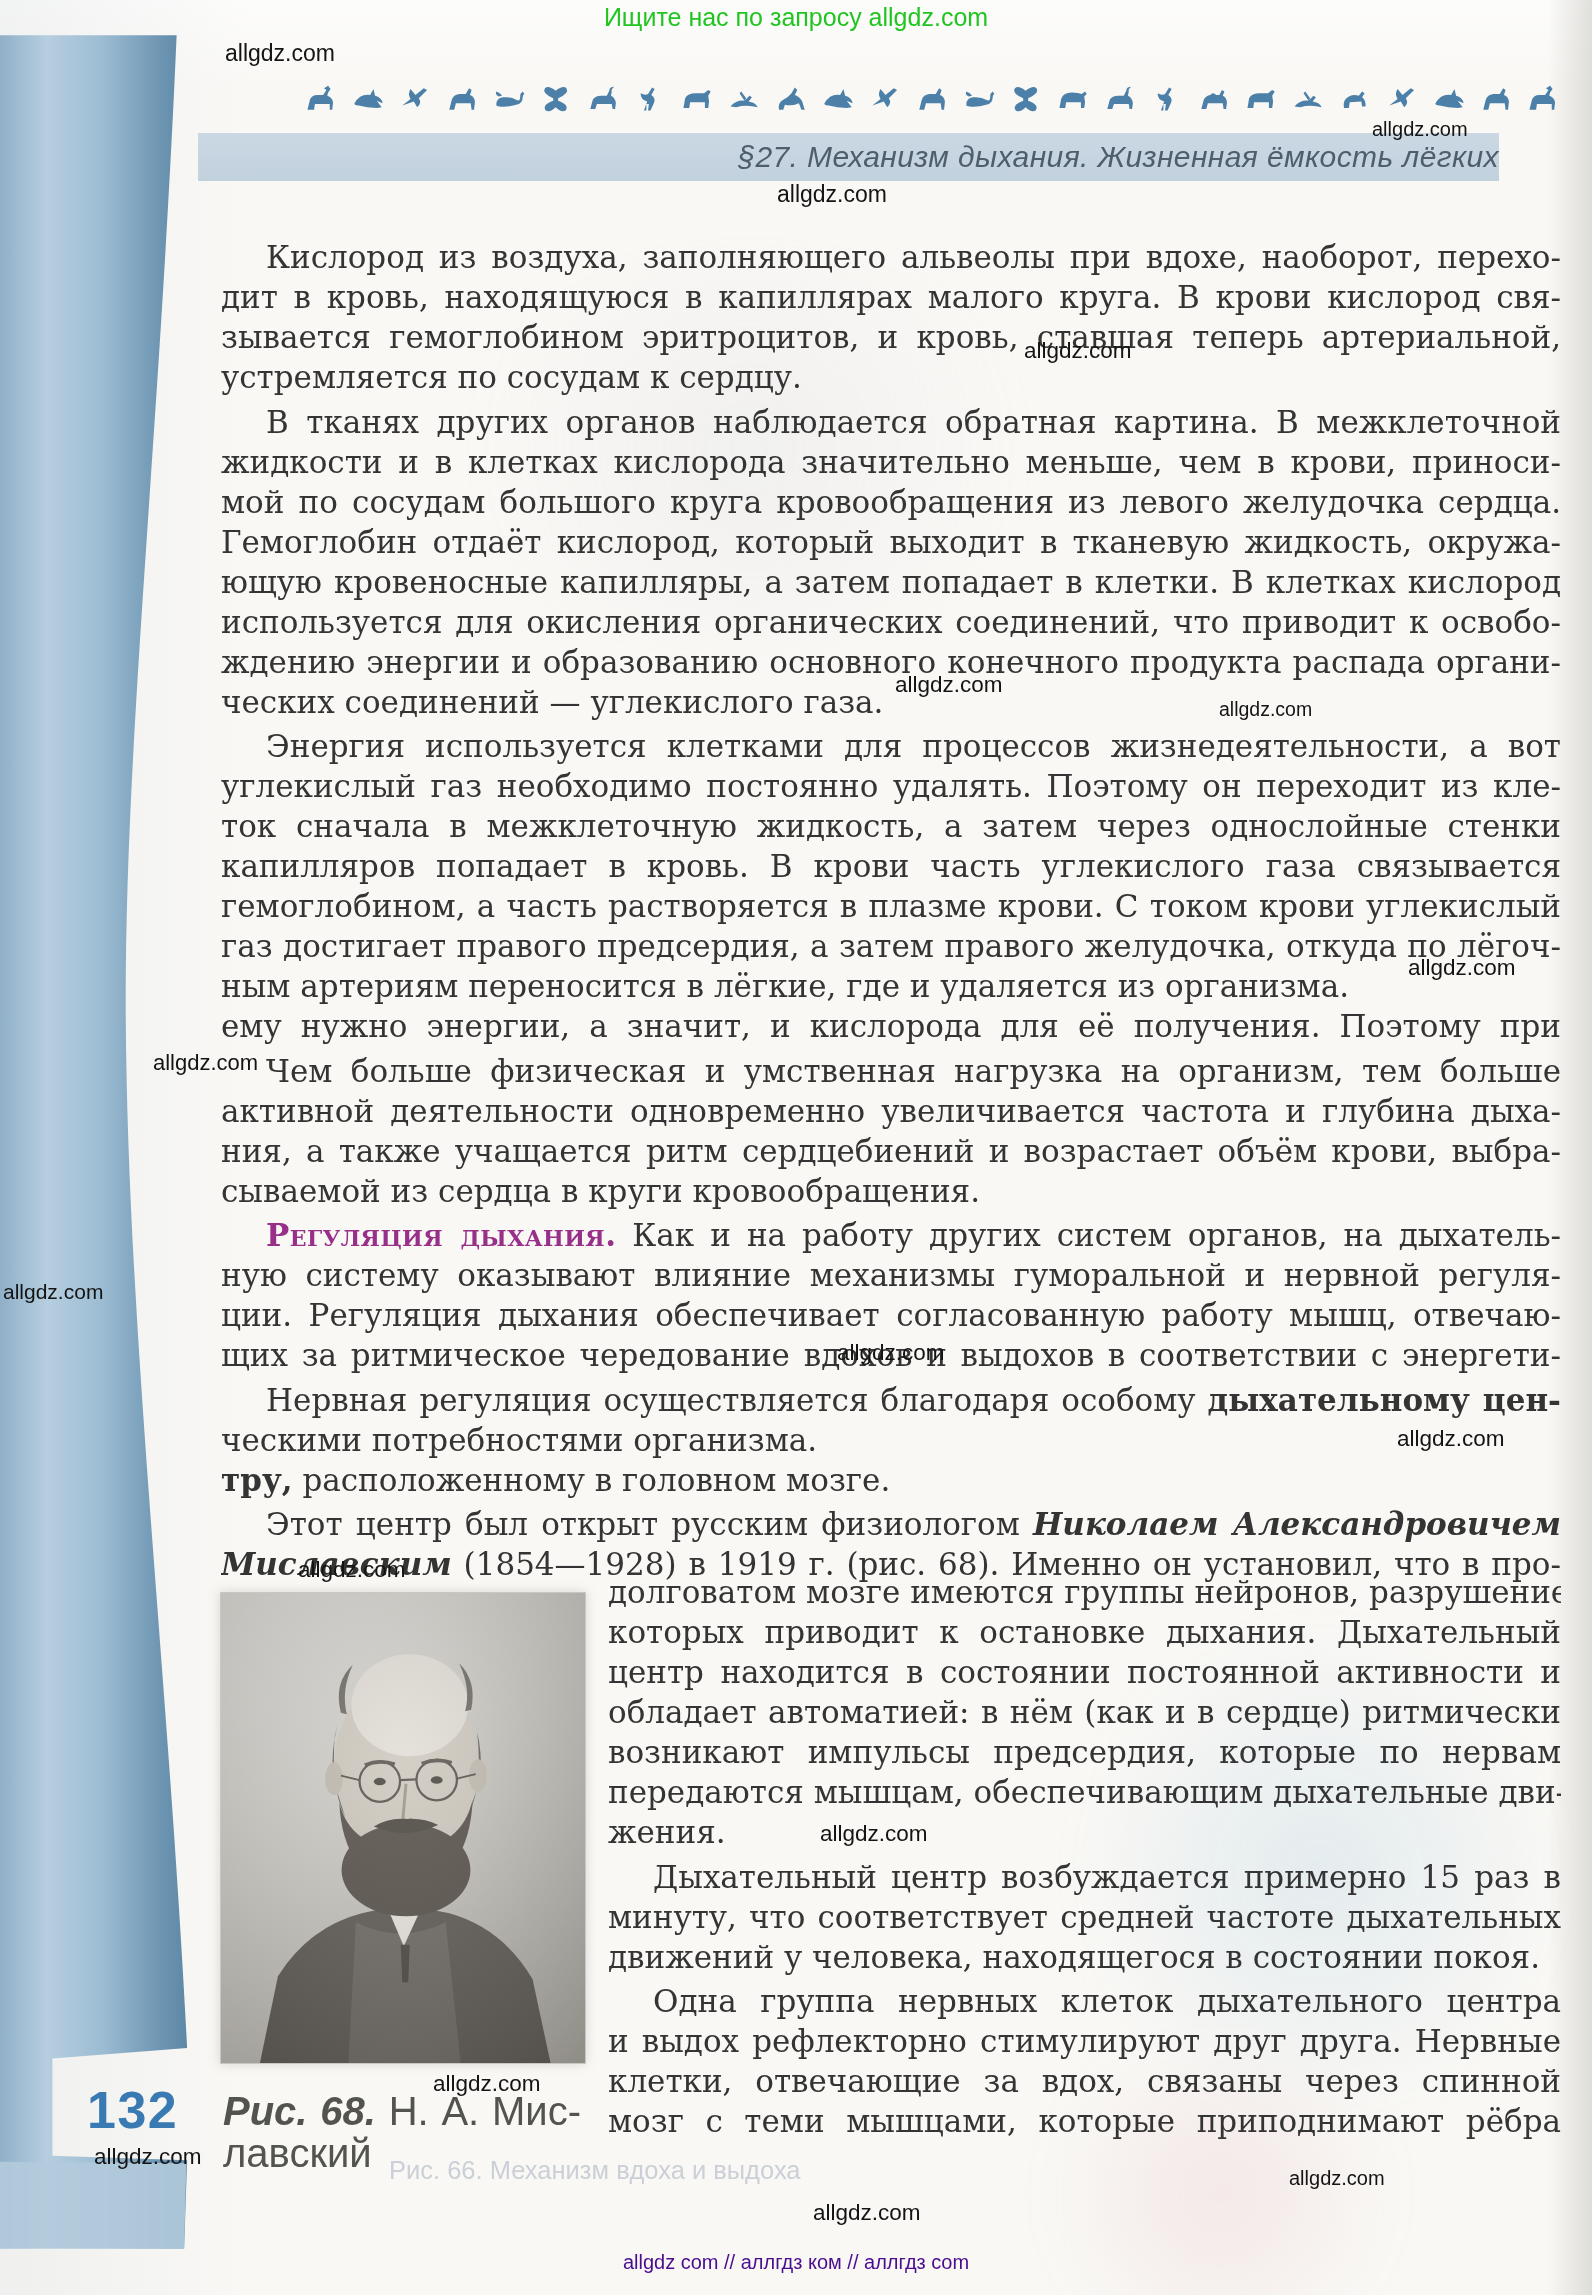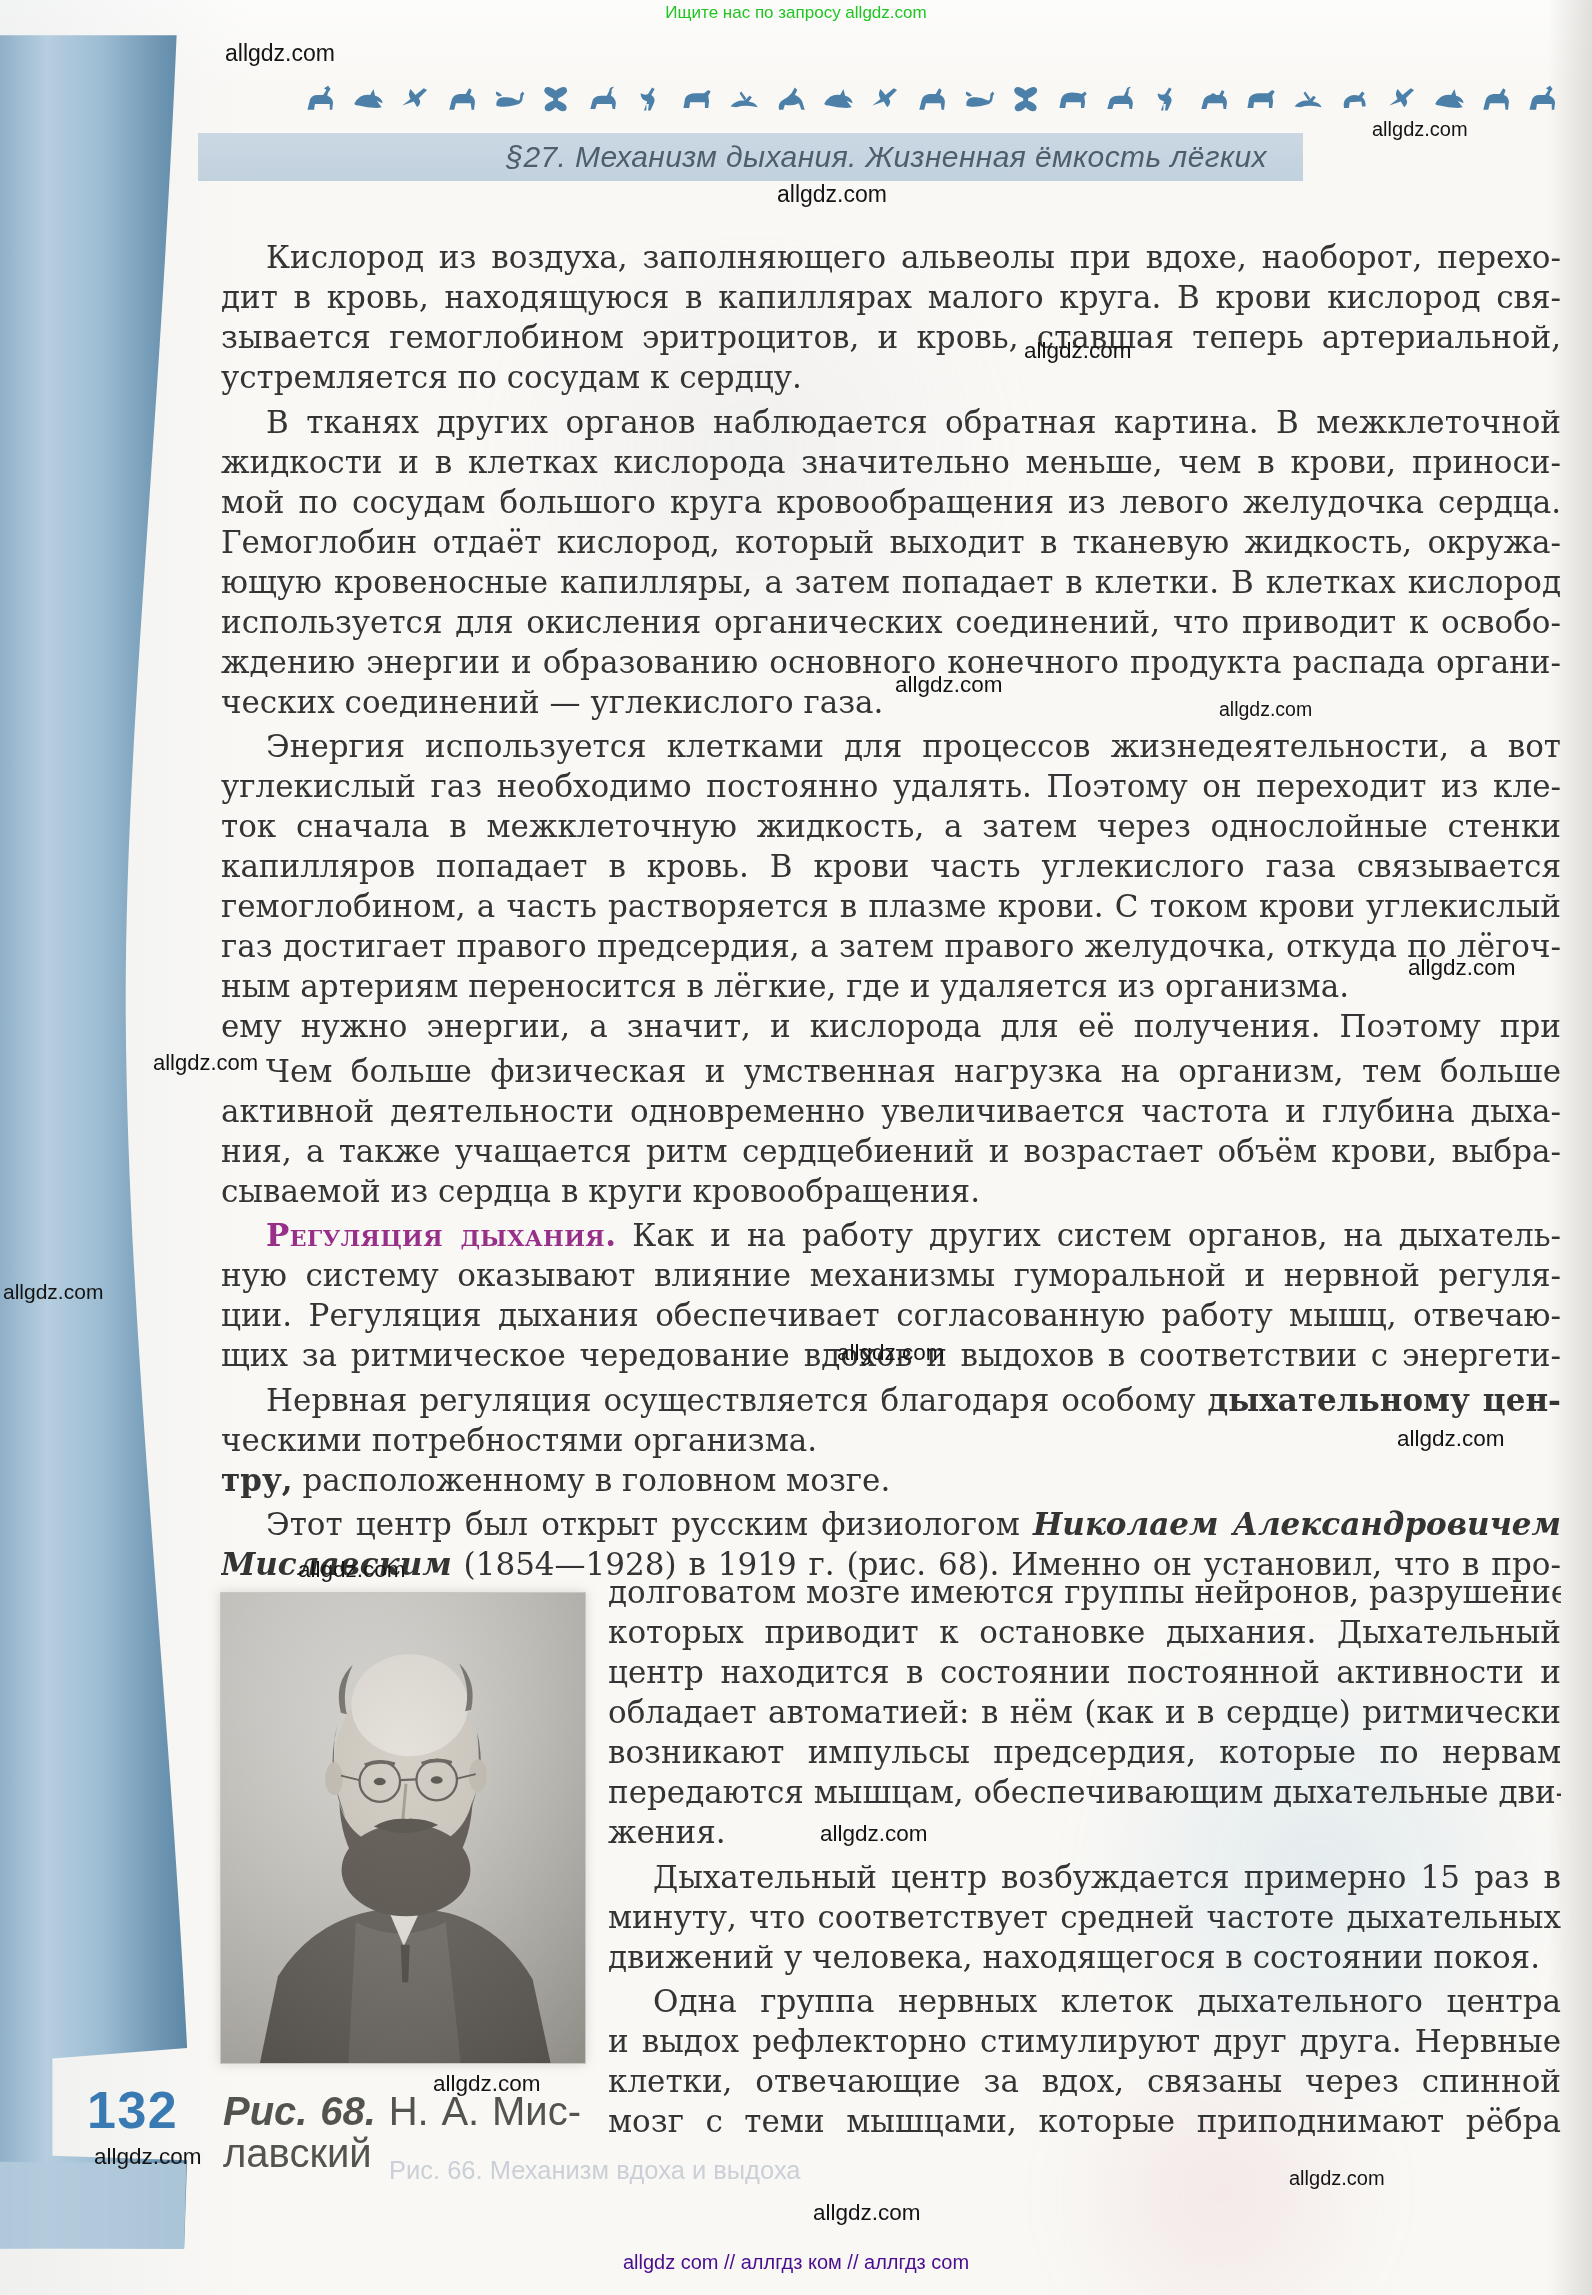--- a/index.html
+++ b/index.html
@@ -15,39 +15,39 @@
       linear-gradient(270deg, rgba(190,188,182,.45) 0px, rgba(255,255,255,0) 45px),
       linear-gradient(180deg, rgba(255,255,255,.6) 0px, rgba(255,255,255,0) 90px);
   }
   .ghost-blob{position:absolute;border-radius:50%;filter:blur(22.5px);pointer-events:none;}
   .gb1{left:1086px;top:1610px;width:464px;height:524px;background:radial-gradient(circle,rgba(150,190,215,.22),rgba(150,190,215,0) 70%);}
   .gb2{left:1011px;top:2059px;width:419px;height:270px;background:radial-gradient(circle,rgba(220,160,170,.18),rgba(220,160,170,0) 70%);}
   .gb3{left:412px;top:262px;width:674px;height:374px;background:radial-gradient(circle,rgba(200,200,210,.15),rgba(200,200,210,0) 70%);}
 
   
   .top-banner{position:absolute;top:3px;left:0;width:100%;text-align:center;
-    font-family:"Liberation Sans", sans-serif;font-size:17px;color:#21c522;}
+    font-family:"Liberation Sans", sans-serif;font-size:25px;color:#21c522;}
   .bottom-banner{position:absolute;top:2251px;left:0;width:100%;text-align:center;
     font-family:"Liberation Sans", sans-serif;font-size:20px;color:#4b0d8f;}
   .wm{position:absolute;font-family:"Liberation Sans", sans-serif;color:#141414;white-space:nowrap;}
 
   
   .sidebar-svg{position:absolute;left:0;top:0;}
   .page-number{position:absolute;left:87px;top:2080px;
     font-family:"Liberation Sans", sans-serif;font-weight:bold;font-size:52px;color:#3a7ab2;letter-spacing:1.5px;}
 
   
   .frieze{position:absolute;left:298px;top:82px;height:36px;white-space:nowrap;}
   .frieze .animal{display:inline-block;width:47px;height:34px;vertical-align:bottom;color:#4d80a8;}
   .frieze .animal svg{width:33px;height:30px;display:block;margin:1.5px auto 0;}
 
   
-  .section-bar{position:absolute;left:198px;top:133px;width:1105px;height:48px;
+  .section-bar{position:absolute;left:198px;top:133px;width:1301px;height:48px;
     background:linear-gradient(180deg,#cbd8e4,#c2d1de);
-    display:flex;align-items:center;justify-content:flex-end;padding-right:36px;box-sizing:border-box;}
+    display:flex;align-items:center;justify-content:flex-end;box-sizing:border-box;}
   .section-title{font-family:"Liberation Sans", sans-serif;font-style:italic;
     font-size:30px;color:#4e5e6d;letter-spacing:0.4px;}
 
   
   .lines{position:absolute;color:#343434;font-size:31px;}
   #full-lines{left:221px;top:237px;width:1340px;}
   #col-lines{left:608px;top:1572px;width:953px;}
   .tline{height:40px;line-height:40px;overflow:hidden;
     text-align:justify;text-align-last:justify;white-space:nowrap;}
   #col-lines .tline{height:40px;line-height:40px;}

